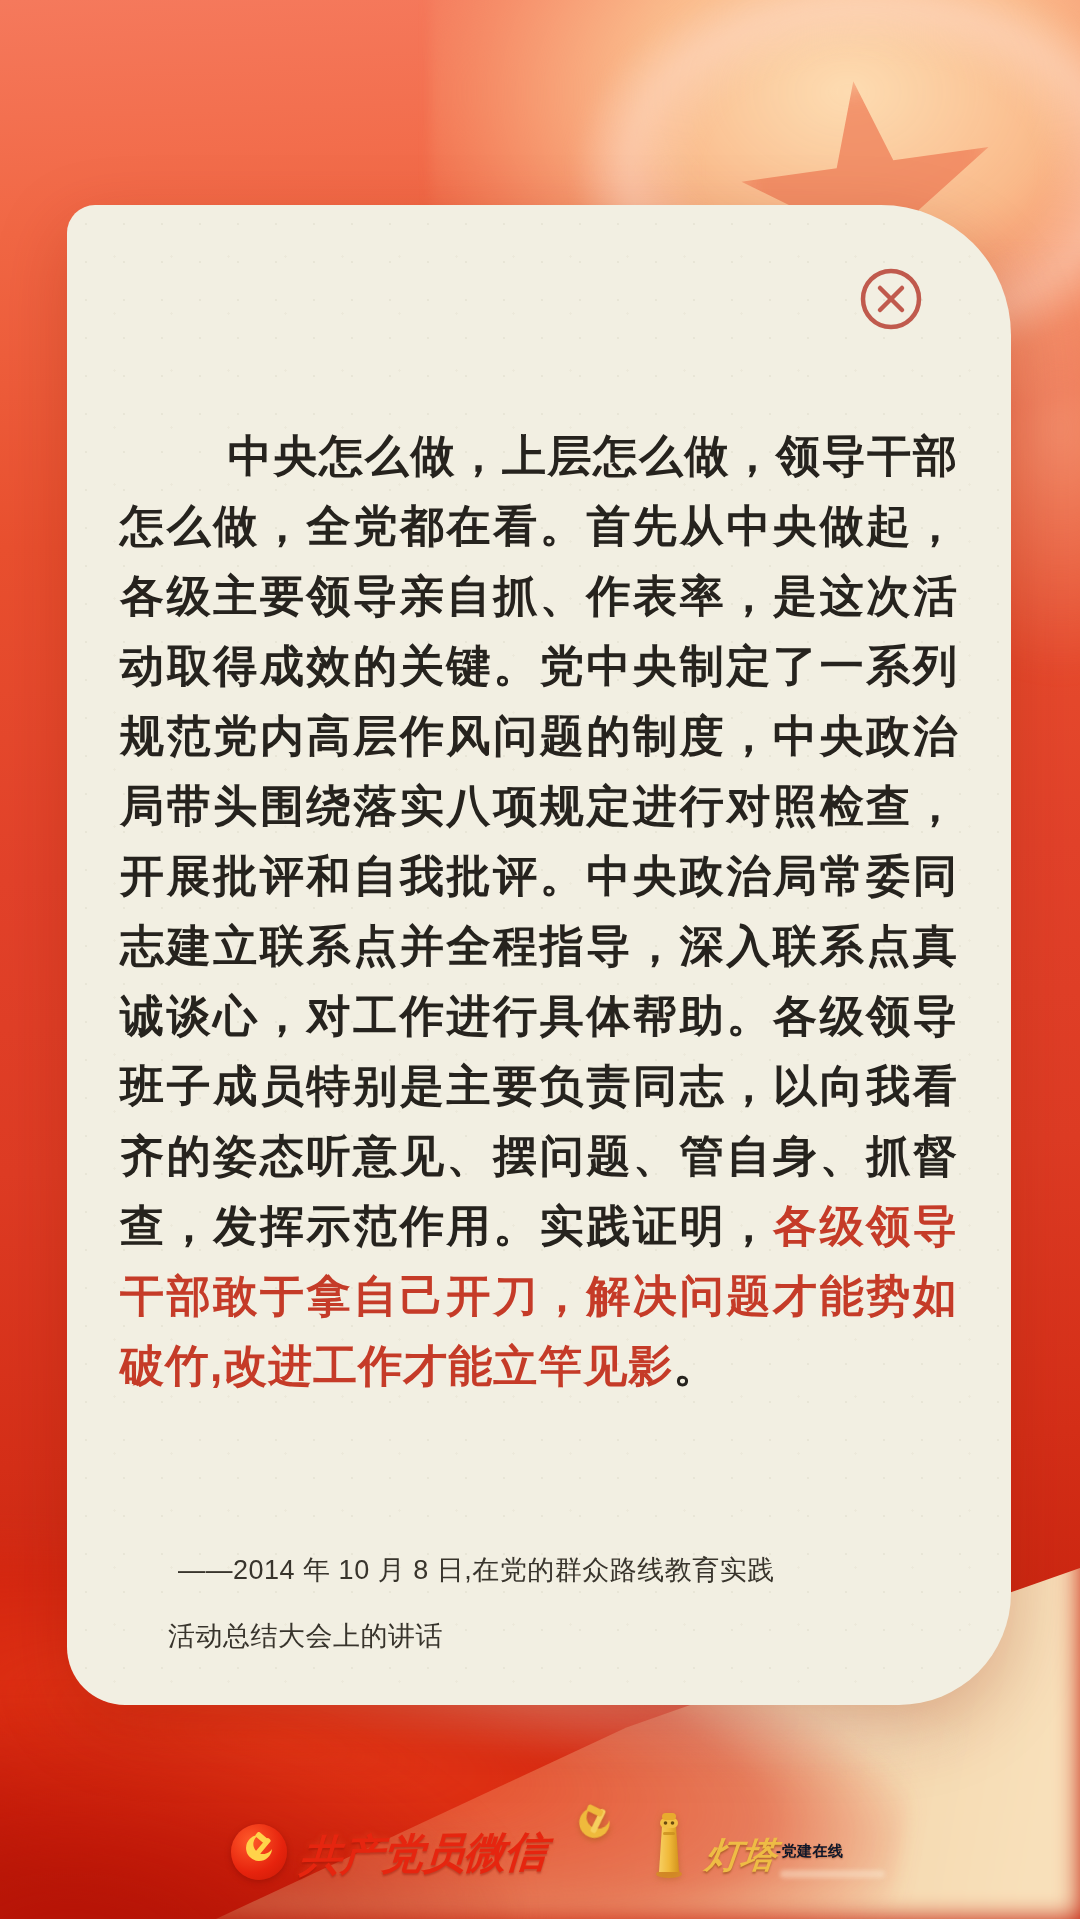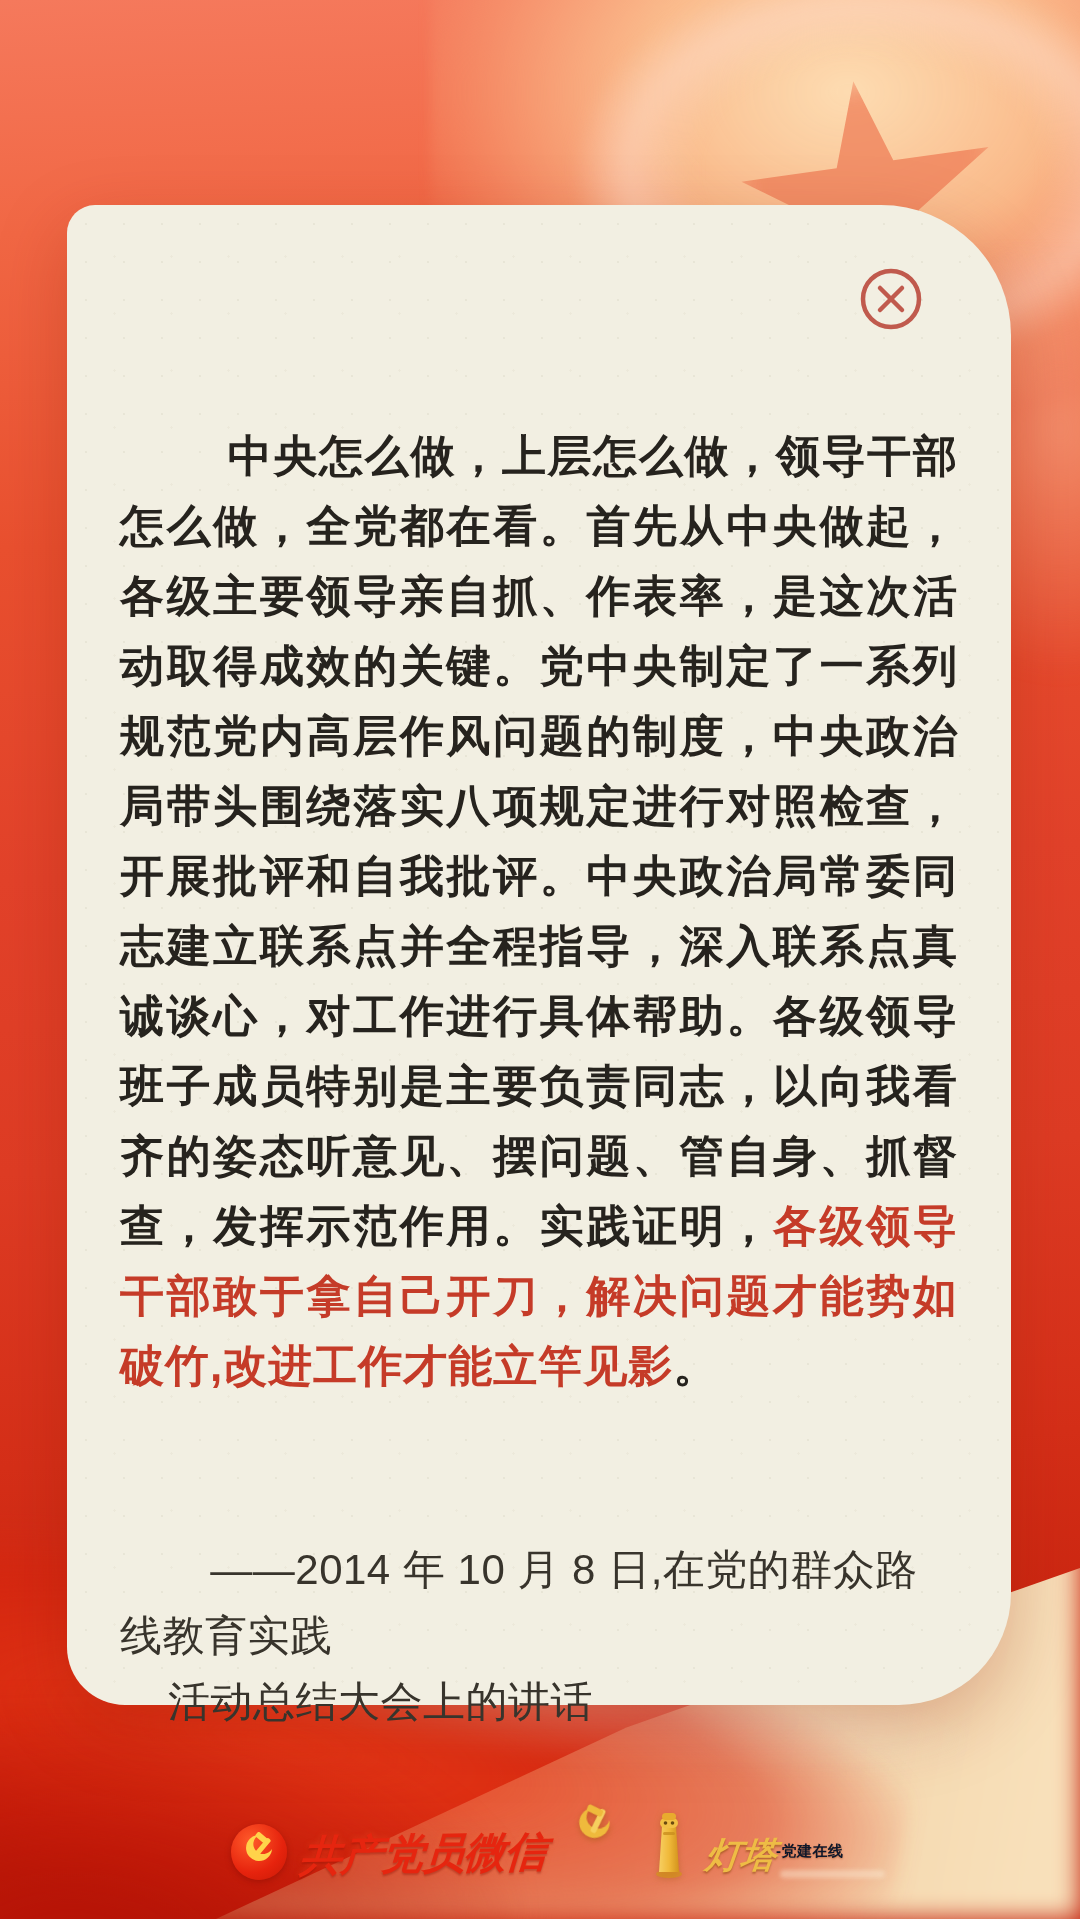--- a/index.html
+++ b/index.html
@@ -83,21 +83,21 @@
   .quote{
     position:absolute;left:53px;top:172px;width:838px;
     font-size:44px;line-height:70px;letter-spacing:1px;
     color:#26231e;font-weight:600;
     text-align:justify;text-justify:inter-ideograph;
     text-indent:2.45em;
   }
   .quote .red{color:#c53b28;font-weight:700;}
   .attribution{
     position:absolute;left:53px;top:1332px;width:840px;
-    font-size:42px;line-height:66px;color:#38342c;font-weight:400;
+    font-size:27px;line-height:66px;color:#38342c;font-weight:400;
     letter-spacing:.5px;
   }
   .attribution .line1{text-indent:2.15em;}
   .attribution .line2{text-indent:0;margin-left:48px;}
 
   
   .footer{position:absolute;left:0;top:1790px;width:1080px;height:120px;}
   .emblem-red{
     position:absolute;left:231px;top:34px;width:56px;height:56px;border-radius:50%;
     background:radial-gradient(circle at 35% 30%,#ff5a2a,#e6230d 60%,#c81a06 100%);

